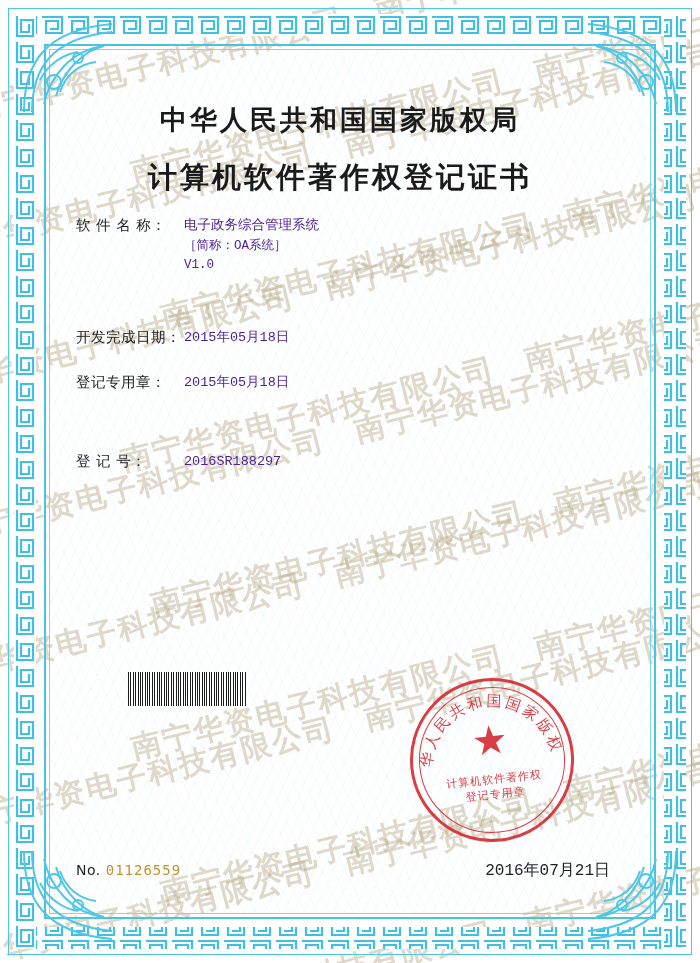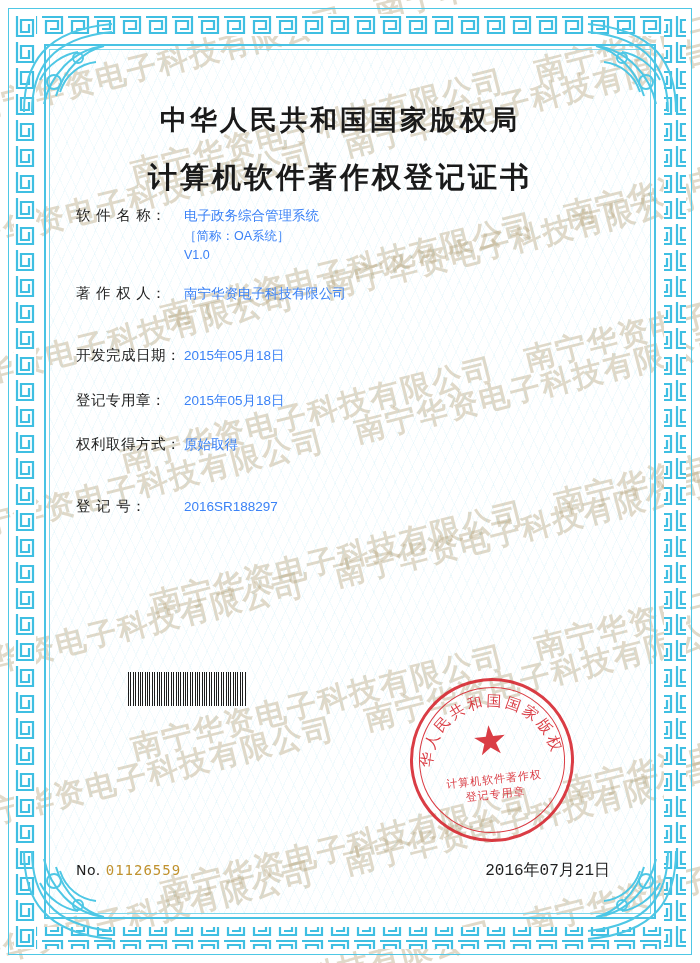--- a/index.html
+++ b/index.html
@@ -123,41 +123,41 @@
   .cert-no {
     text-align: right;
     font-size: 11.5px;
     color: #2b2b2b;
     margin-top: 26px;
     padding-right: 44px;
     font-family: "DejaVu Sans", sans-serif;
   }
 
   .fields {
-    margin-top: 8px;
+    margin-top: 18px;
     padding-left: 26px;
   }
   .field-row {
     display: flex;
     align-items: flex-start;
     margin-bottom: 7px;
   }
   .field-label {
     width: 108px;
     flex: 0 0 108px;
     font-size: 14.5px;
     color: #1f1f1f;
     letter-spacing: 0.5px;
     font-family: "DejaVu Serif", serif;
     white-space: nowrap;
   }
   .field-value {
     font-size: 13.5px;
-    color: #3b82f6;
-    font-family: Liberation Sans, sans-serif;
+    color: #4c1d95;
+    font-family: Liberation Mono, monospace;
     line-height: 1.55;
   }
   .field-value .sub {
     display: block;
     font-size: 12.5px;
   }
   .gap-lg { height: 17px; }
   .gap-md { height: 11px; }
 
   .paragraph {
@@ -370,46 +370,38 @@
         <div class="field-label">软 件 名 称：</div>
         <div class="field-value">
           <span>电子政务综合管理系统</span>
           <span class="sub">［简称：OA系统］</span>
           <span class="sub">V1.0</span>
         </div>
       </div>
 
       <div class="gap-md"></div>
 
-      <div class="field-row">
-        <div class="field-label">著 作 权 人：</div>
-        <div class="field-value">南宁华资电子科技有限公司</div>
-      </div>
 
       <div class="gap-lg"></div>
       <div class="gap-lg"></div>
 
       <div class="field-row">
         <div class="field-label">开发完成日期：</div>
         <div class="field-value">2015年05月18日</div>
       </div>
 
       <div class="gap-lg"></div>
 
       <div class="field-row">
         <div class="field-label">登记专用章：</div>
         <div class="field-value">2015年05月18日</div>
       </div>
 
       <div class="gap-lg"></div>
 
-      <div class="field-row">
-        <div class="field-label">权利取得方式：</div>
-        <div class="field-value">原始取得</div>
-      </div>
 
       <div class="gap-lg"></div>
 
 
       <div class="gap-lg"></div>
 
       <div class="field-row">
         <div class="field-label">登 记 号：</div>
         <div class="field-value">2016SR188297</div>
       </div>

